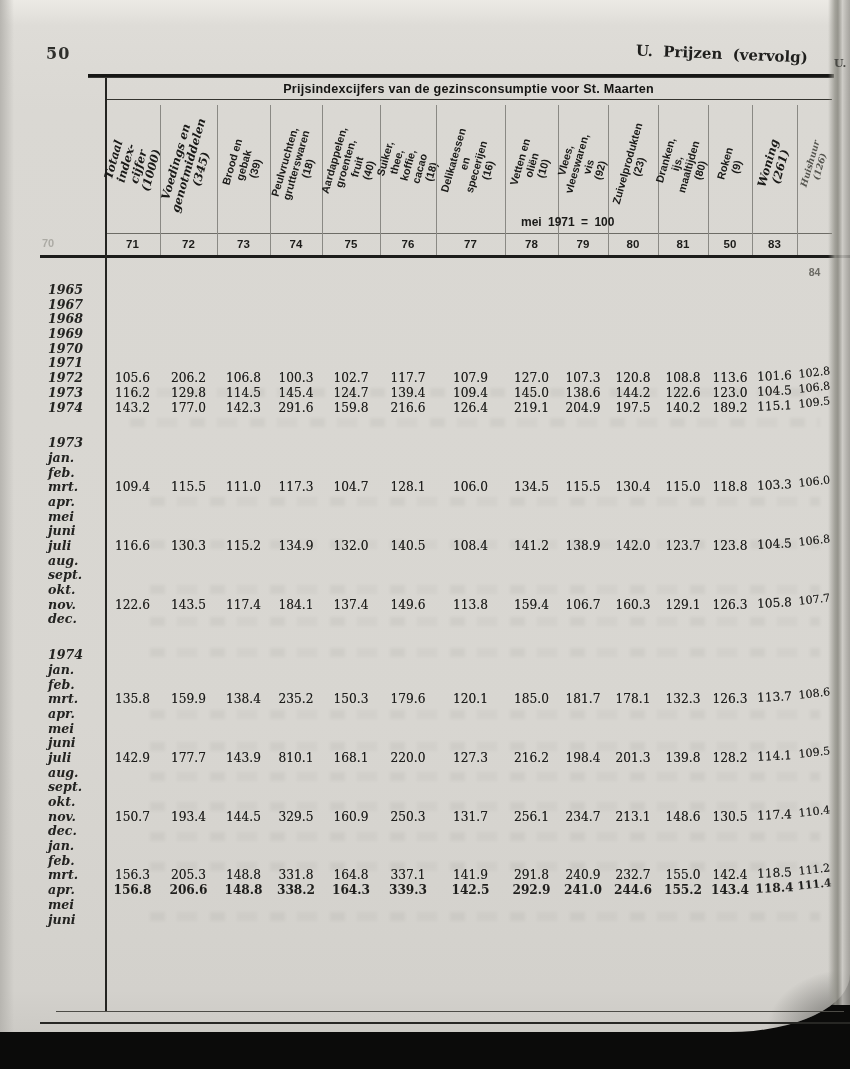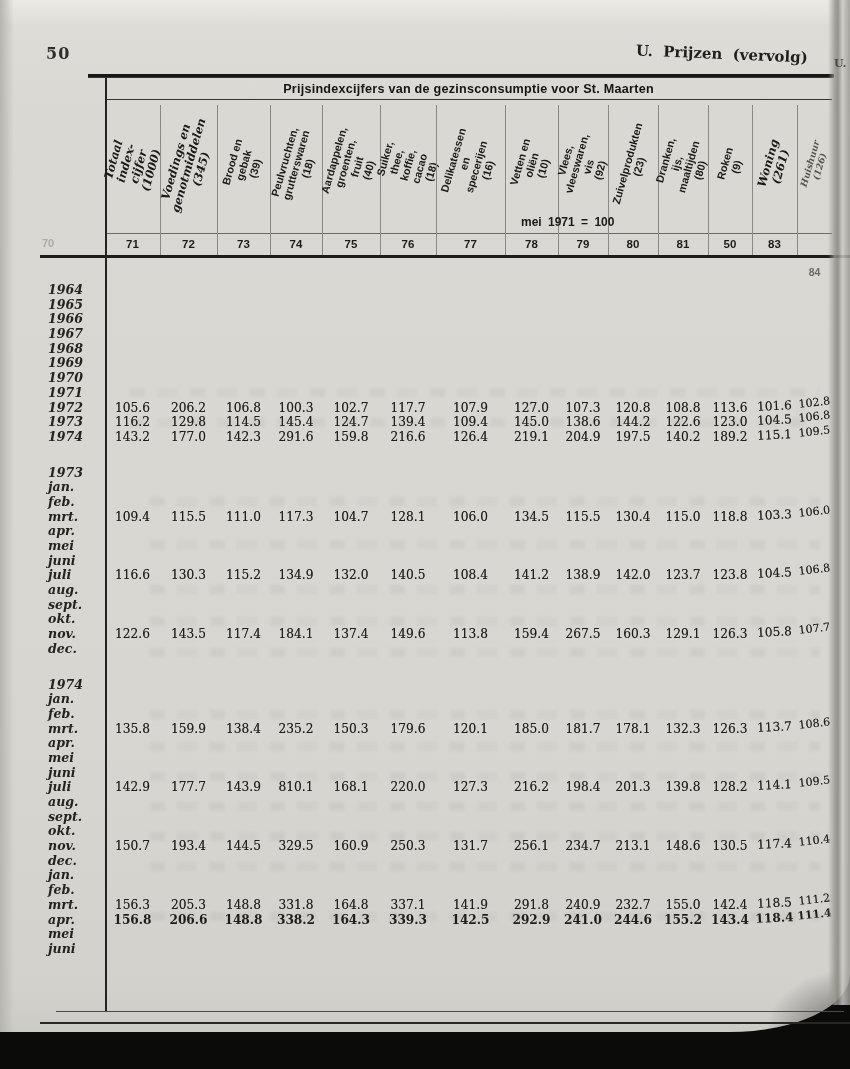--- a/index.html
+++ b/index.html
@@ -181,55 +181,21 @@
       <div class="colnum" style="left: 456px; top: 0px;">79</div>
       <div class="colnum" style="left: 506px; top: 0px;">80</div>
       <div class="colnum" style="left: 556px; top: 0px;">81</div>
       <div class="colnum" style="left: 603px; top: 0px;">50</div>
       <div class="colnum" style="left: 647.5px; top: 0px;">83</div>
       <div class="colnum faded" style="left: 687.5px; top: 0px; margin-top: 28px;">84</div>
     </div>
 
   <div id="rows" class="rows">
       <div class="trow">
-        <span class="stub">1964</span>
-        <span class="cell"></span>
-        <span class="cell"></span>
-        <span class="cell"></span>
-        <span class="cell"></span>
-        <span class="cell"></span>
-        <span class="cell"></span>
-        <span class="cell"></span>
-        <span class="cell"></span>
-        <span class="cell"></span>
-        <span class="cell"></span>
-        <span class="cell"></span>
-        <span class="cell"></span>
-        <span class="cell c12"></span>
-        <span class="cell c13"></span>
-      </div>
-      <div class="trow">
         <span class="stub">1965</span>
-        <span class="cell"></span>
-        <span class="cell"></span>
-        <span class="cell"></span>
-        <span class="cell"></span>
-        <span class="cell"></span>
-        <span class="cell"></span>
-        <span class="cell"></span>
-        <span class="cell"></span>
-        <span class="cell"></span>
-        <span class="cell"></span>
-        <span class="cell"></span>
-        <span class="cell"></span>
-        <span class="cell c12"></span>
-        <span class="cell c13"></span>
-      </div>
-      <div class="trow">
-        <span class="stub">1966</span>
         <span class="cell"></span>
         <span class="cell"></span>
         <span class="cell"></span>
         <span class="cell"></span>
         <span class="cell"></span>
         <span class="cell"></span>
         <span class="cell"></span>
         <span class="cell"></span>
         <span class="cell"></span>
         <span class="cell"></span>
@@ -564,21 +530,21 @@
       <div class="trow">
         <span class="stub">nov.</span>
         <span class="cell">122.6</span>
         <span class="cell">143.5</span>
         <span class="cell">117.4</span>
         <span class="cell">184.1</span>
         <span class="cell">137.4</span>
         <span class="cell">149.6</span>
         <span class="cell">113.8</span>
         <span class="cell">159.4</span>
-        <span class="cell">267.5</span>
+        <span class="cell">106.7</span>
         <span class="cell">160.3</span>
         <span class="cell">129.1</span>
         <span class="cell">126.3</span>
         <span class="cell c12">105.8</span>
         <span class="cell c13">107.7</span>
       </div>
       <div class="trow">
         <span class="stub">dec.</span>
         <span class="cell"></span>
         <span class="cell"></span>

